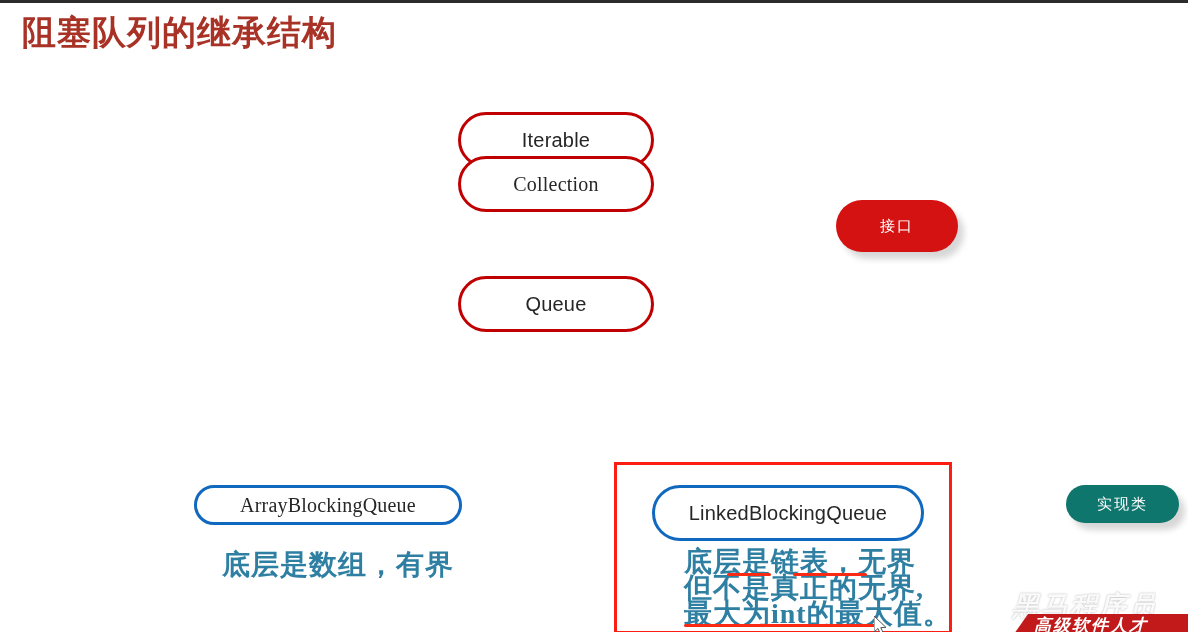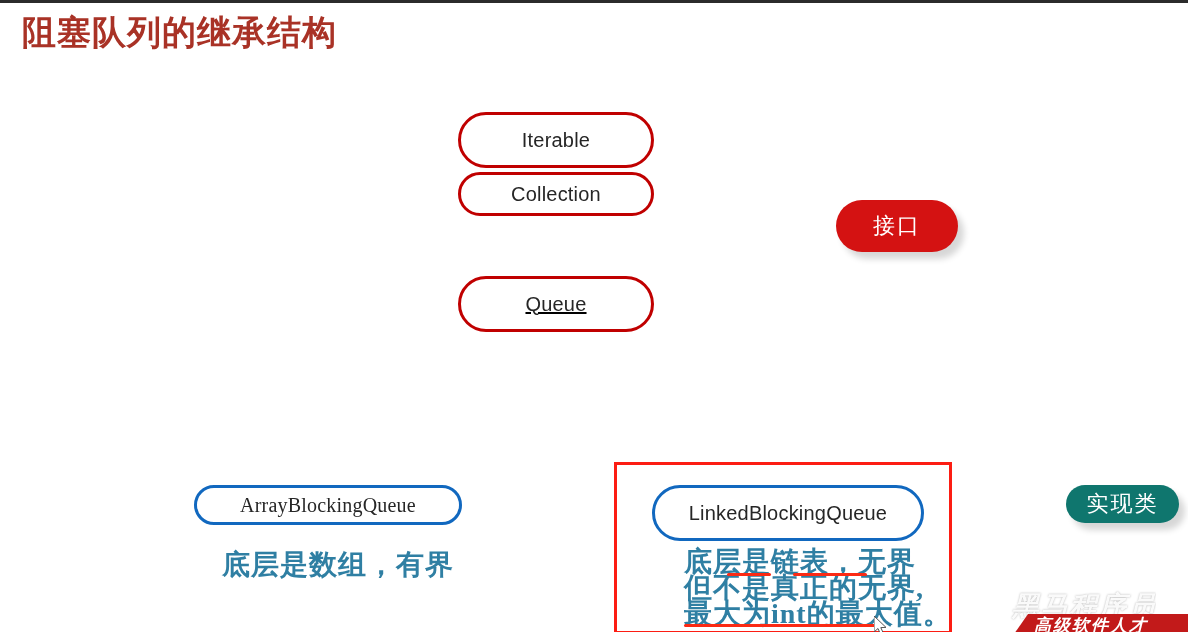--- a/index.html
+++ b/index.html
@@ -64,38 +64,38 @@
 
   .pill.iface {
     border: 3px solid #c00000;
   }
   .pill.impl {
     border: 3px solid #1168bf;
   }
 
   
   #node-iterable        { left: 458px; top: 68px;  width: 196px; height: 56px; margin-top: 44px; }
-  #node-collection      { left: 458px; top: 172px; width: 196px; height: 44px; }
-  #node-queue           { left: 458px; top: 276px; width: 196px; height: 56px; text-decoration: underline; }
+  #node-collection      { left: 458px; top: 156px; width: 196px; height: 56px; font-family: Liberation Serif, serif; }
+  #node-queue           { left: 458px; top: 276px; width: 196px; height: 56px; }
   #node-blockingqueue   { left: 458px; top: 380px; width: 196px; height: 56px; }
 
   
   #node-arrayblockingqueue  { left: 194px; top: 485px; width: 268px; height: 40px; font-family: Liberation Serif, serif; }
   #node-linkedblockingqueue { left: 652px; top: 485px; width: 272px; height: 56px; }
 
   
   .badge {
     position: absolute;
     box-sizing: border-box;
     display: flex;
     align-items: center;
     justify-content: center;
     border-radius: 999px;
     color: #ffffff;
-    font-size: 22px;
+    font-size: 15px;
     letter-spacing: 2px;
     box-shadow: 6px 7px 6px rgba(0,0,0,0.16);
     font-family: Liberation Mono, monospace;
   }
   #badge-interface {
     left: 836px; top: 200px;
     width: 122px; height: 52px;
     background: #d41212;
   }
   #badge-impl-class {

